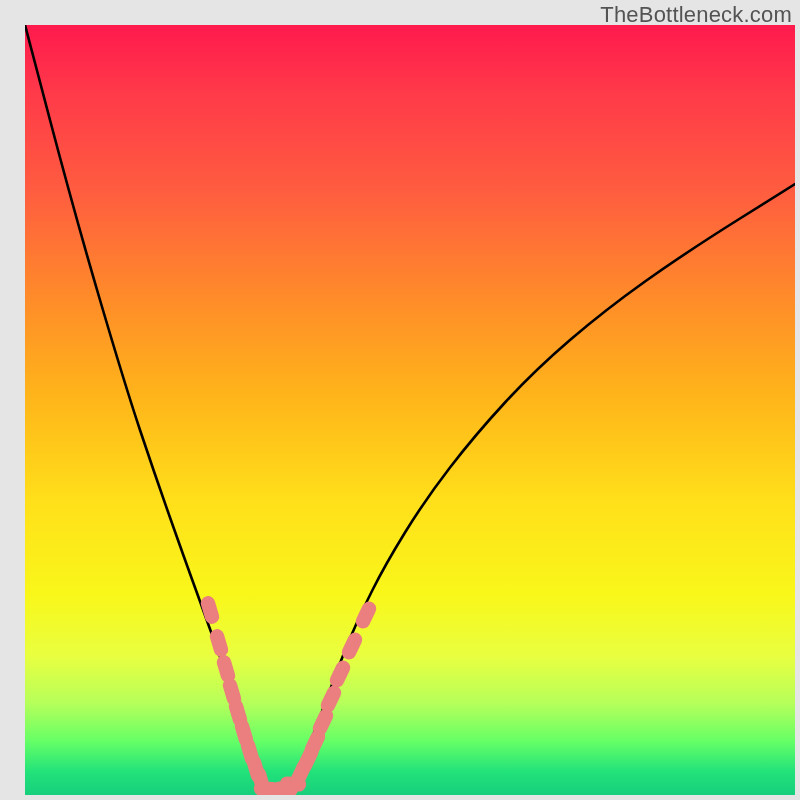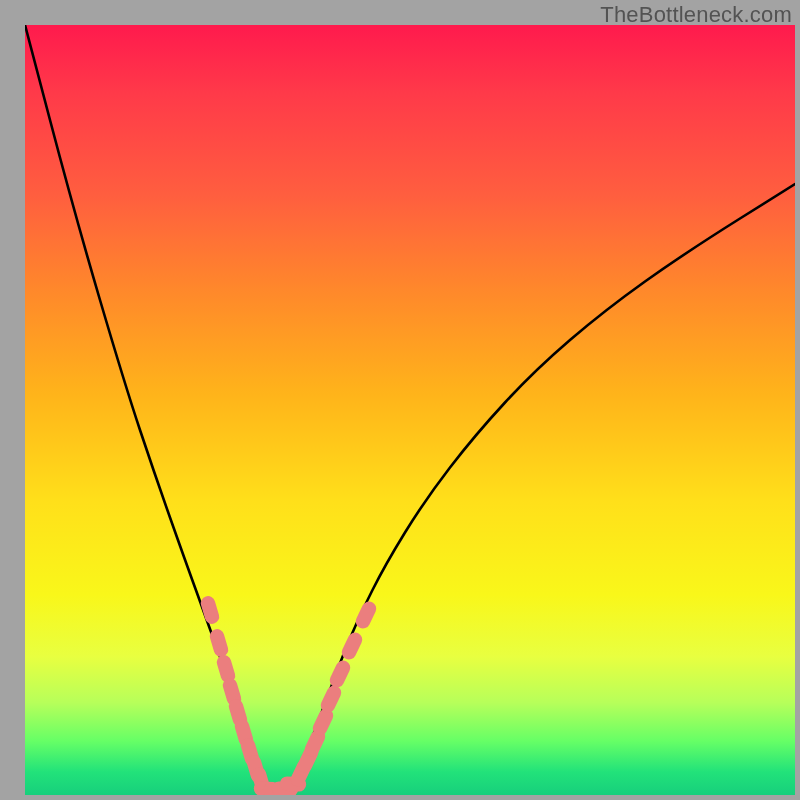--- a/index.html
+++ b/index.html
@@ -8,21 +8,21 @@
     width: 800px;
     height: 800px;
     overflow: hidden;
     background: #000;
     font-family: Arial, Helvetica, sans-serif;
   }
   .frame {
     position: relative;
     width: 800px;
     height: 800px;
-    background: #a3a3a3;
+    background: #e5e5e5;
   }
   .plot-area {
     position: absolute;
     left: 25px;
     top: 25px;
     width: 770px;
     height: 770px;
     
     background: linear-gradient(
       to bottom,

